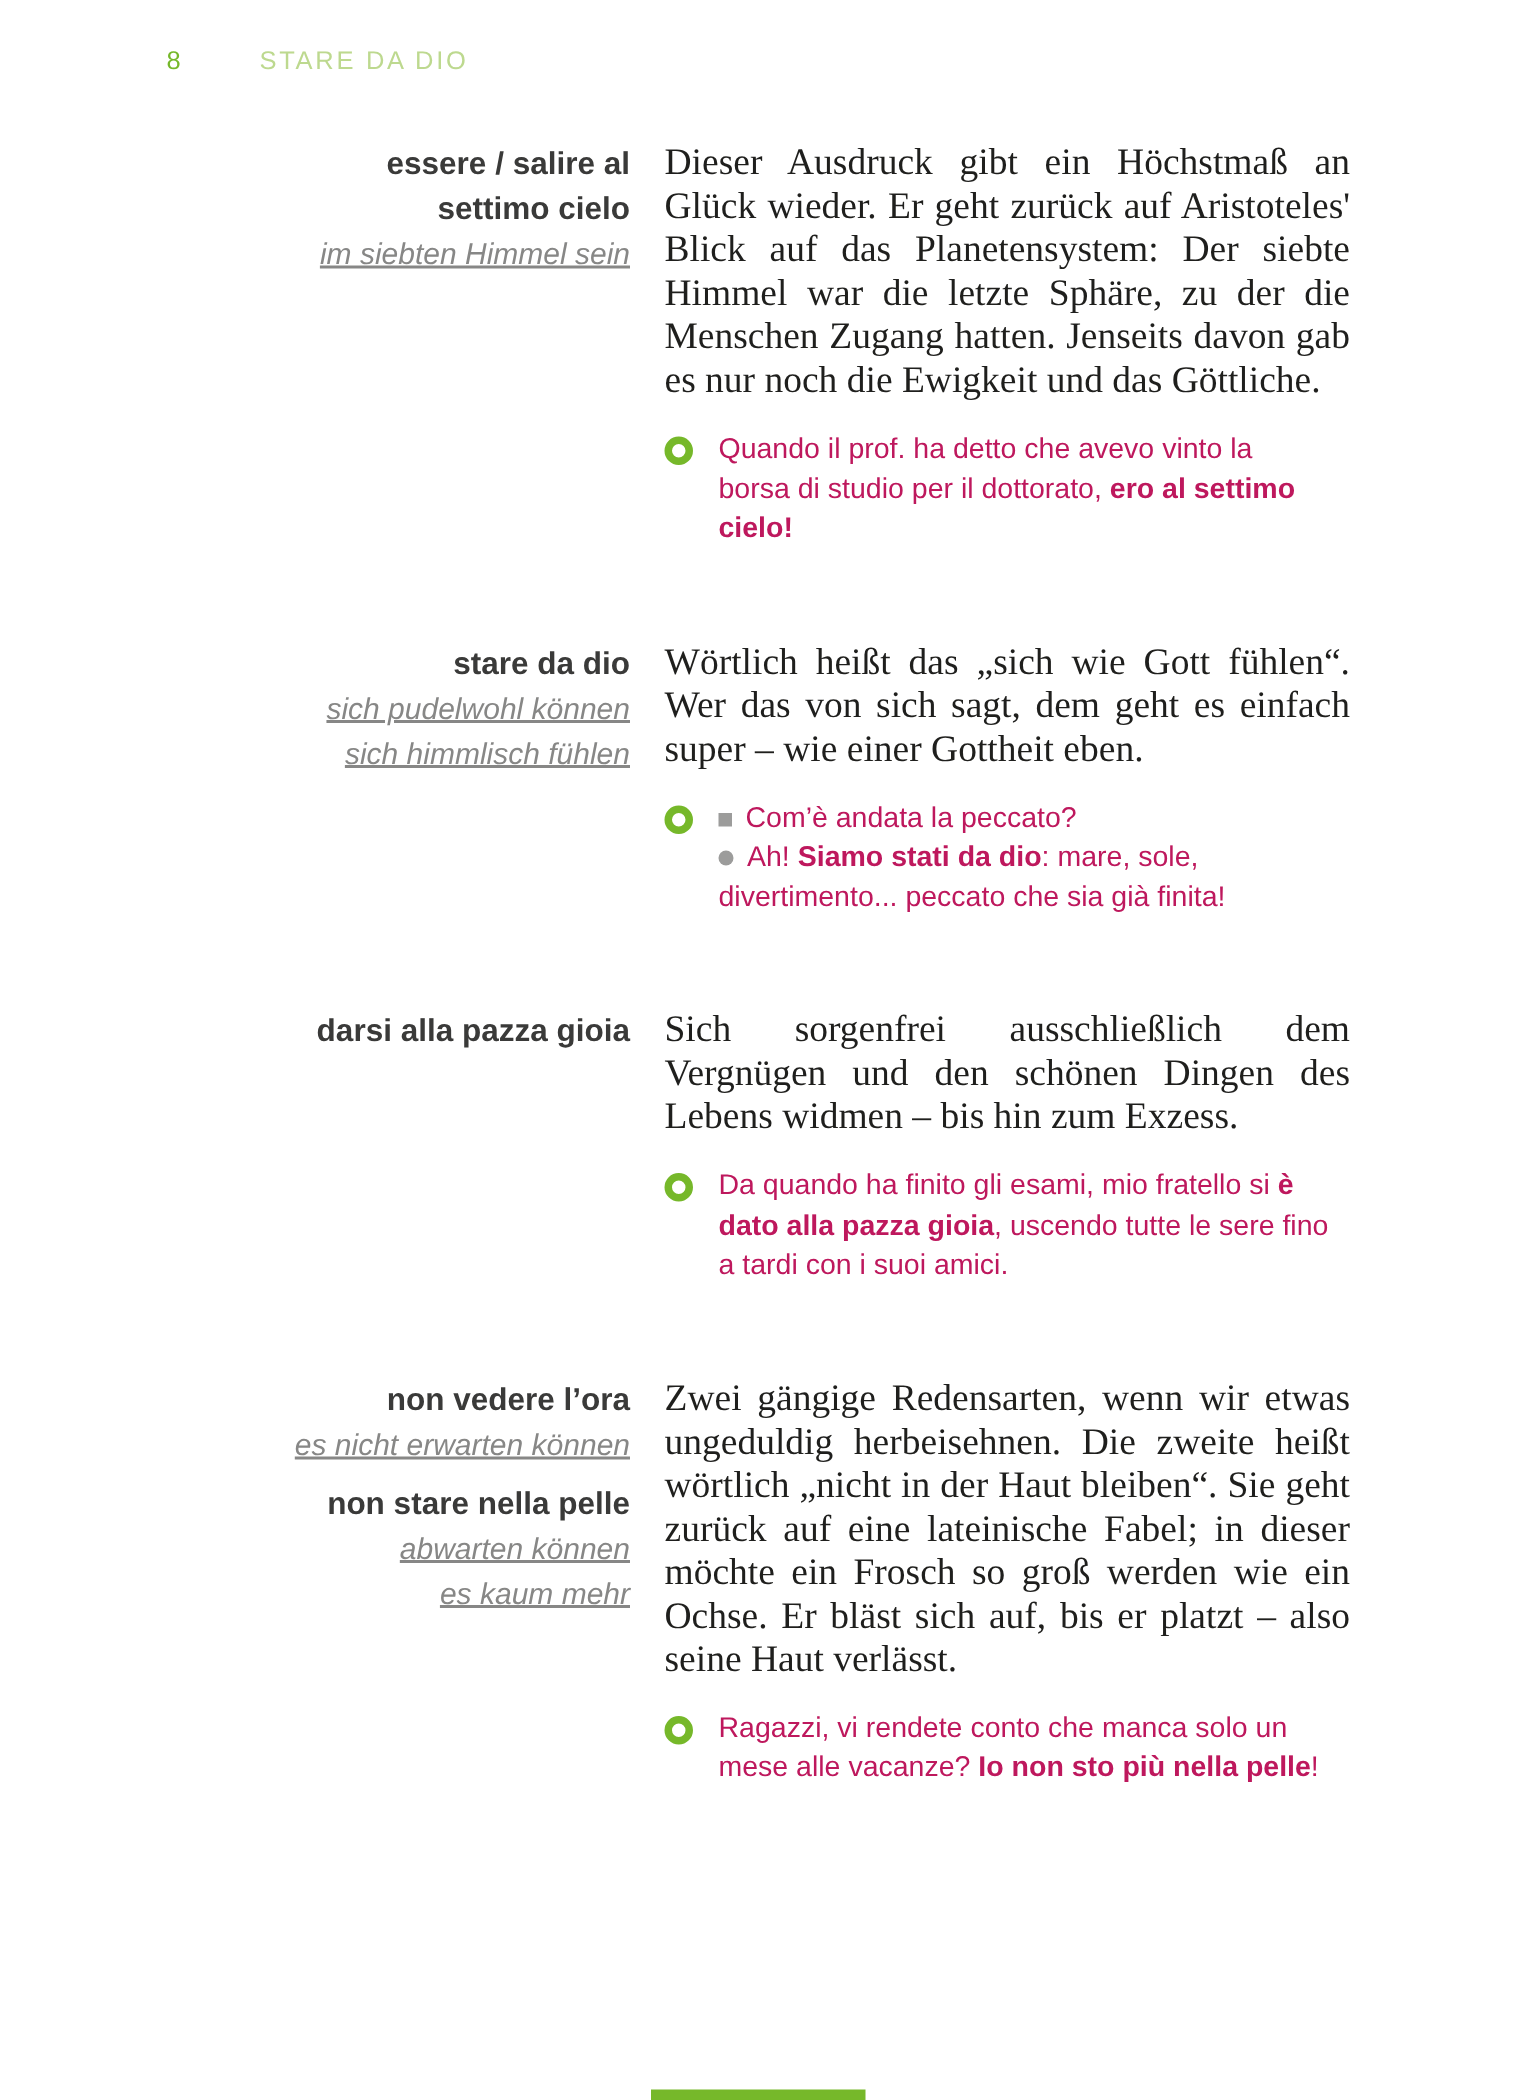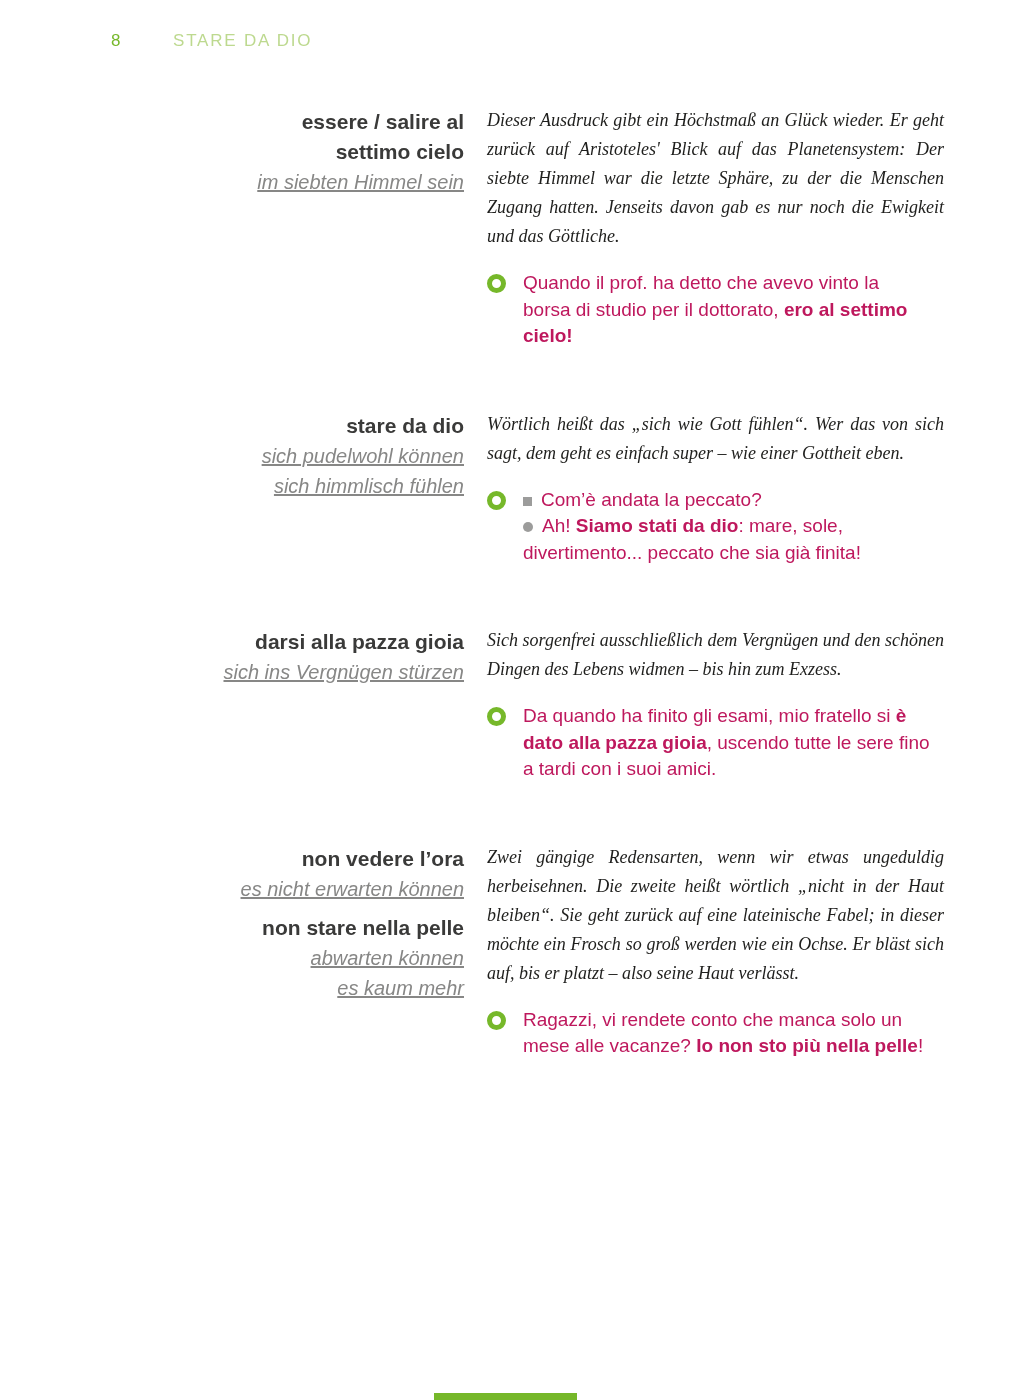--- a/index.html
+++ b/index.html
@@ -18,21 +18,21 @@
   }
   .page-num{
     display:inline-block;
     width:62px;
     color:#76b82a;
   }
   .running-title{
     color:#bdd98f;
     letter-spacing:1.8px;
   }
-  .entries{margin-top:54px;padding-left:44px;}
+  .entries{margin-top:42px;}
   .entry{
     display:flex;
     margin-left:130px;
     margin-bottom:60px;
   }
   .left{
     width:290px;
     flex:0 0 290px;
     text-align:right;
     padding-top:1px;
@@ -52,25 +52,24 @@
     text-decoration:underline;
   }
   .right{
     width:457px;
     flex:0 0 457px;
     margin-left:23px;
   }
   .expl{
     margin:0;
     font-family:"Liberation Serif",serif;
-    font-size:18px;
+    font-size:25px;
     line-height:29px;
     color:#1f1f1d;
     text-align:justify;
-    font-style:italic;
   }
   .example{
     display:flex;
     margin-top:19px;
   }
   .ring{
     flex:0 0 auto;
     width:9px;height:9px;
     border:5.5px solid #76b82a;
     border-radius:50%;
@@ -150,21 +149,20 @@
               <p class="ex-line"><span class="dot"></span><span>Ah! </span><span class="b">Siamo stati da dio</span><span>: mare, sole, divertimento... peccato che sia già finita!</span></p>
             </div>
       </div>
     </div>
   </section>
 
   <section class="entry">
     <div class="left">
           <div class="hw-group">
             <div class="hw">darsi alla pazza gioia</div>
-            <div class="tr">sich ins Vergnügen stürzen</div>
           </div>
         </div>
     <div class="right">
       <p class="expl">Sich sorgenfrei ausschließlich dem Vergnügen und den schönen Dingen des Lebens widmen – bis hin zum Exzess.</p>
       <div class="example">
         <span class="ring"></span>
         <div class="ex-lines">
               <p class="ex-line"><span>Da quando ha finito gli esami, mio fratello si </span><span class="b">è dato alla pazza gioia</span><span>, uscendo tutte le sere fino a tardi con i suoi amici.</span></p>
             </div>
       </div>

